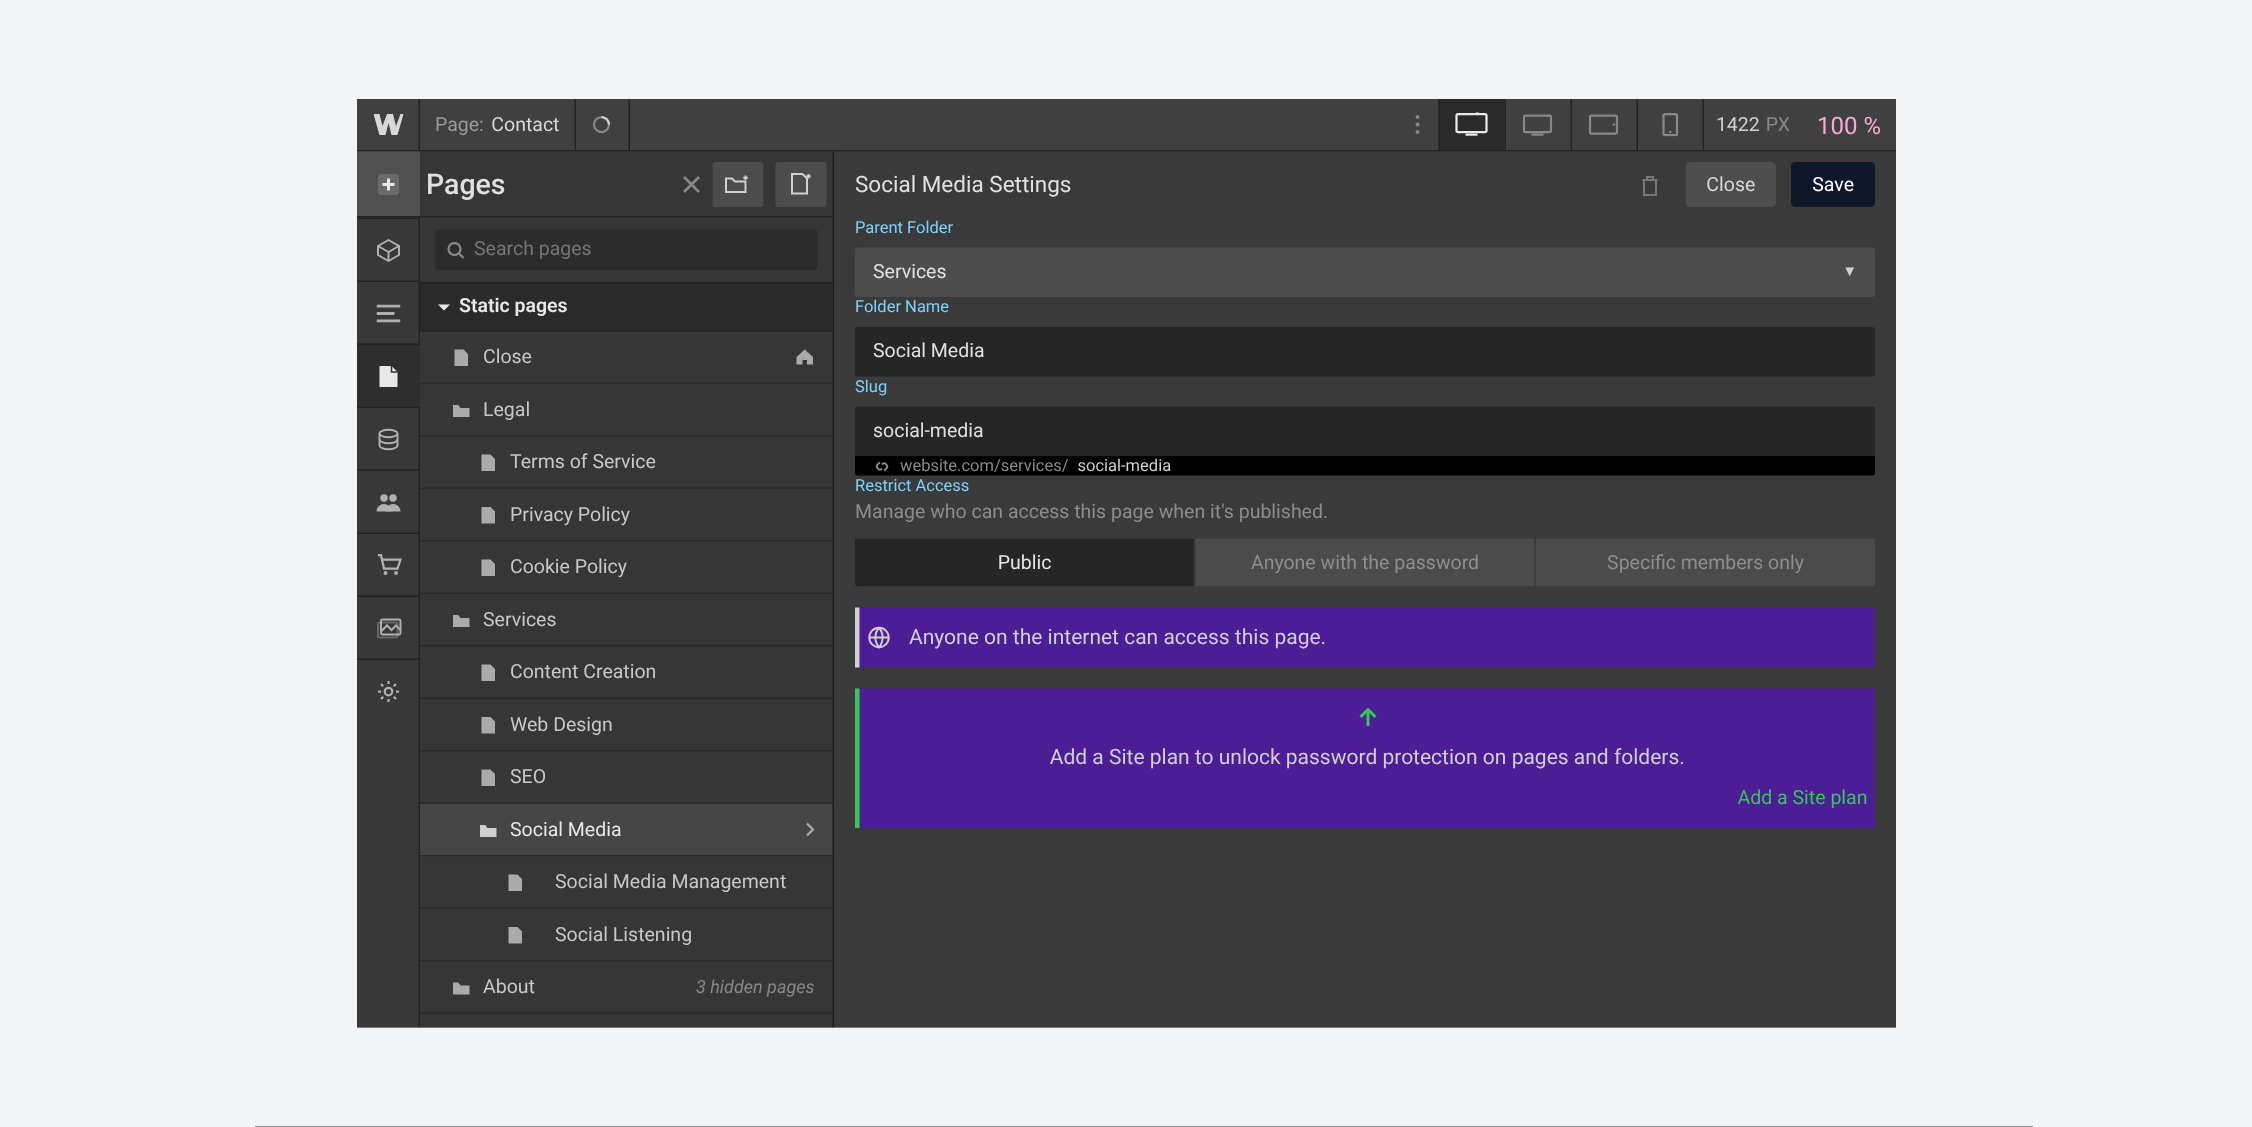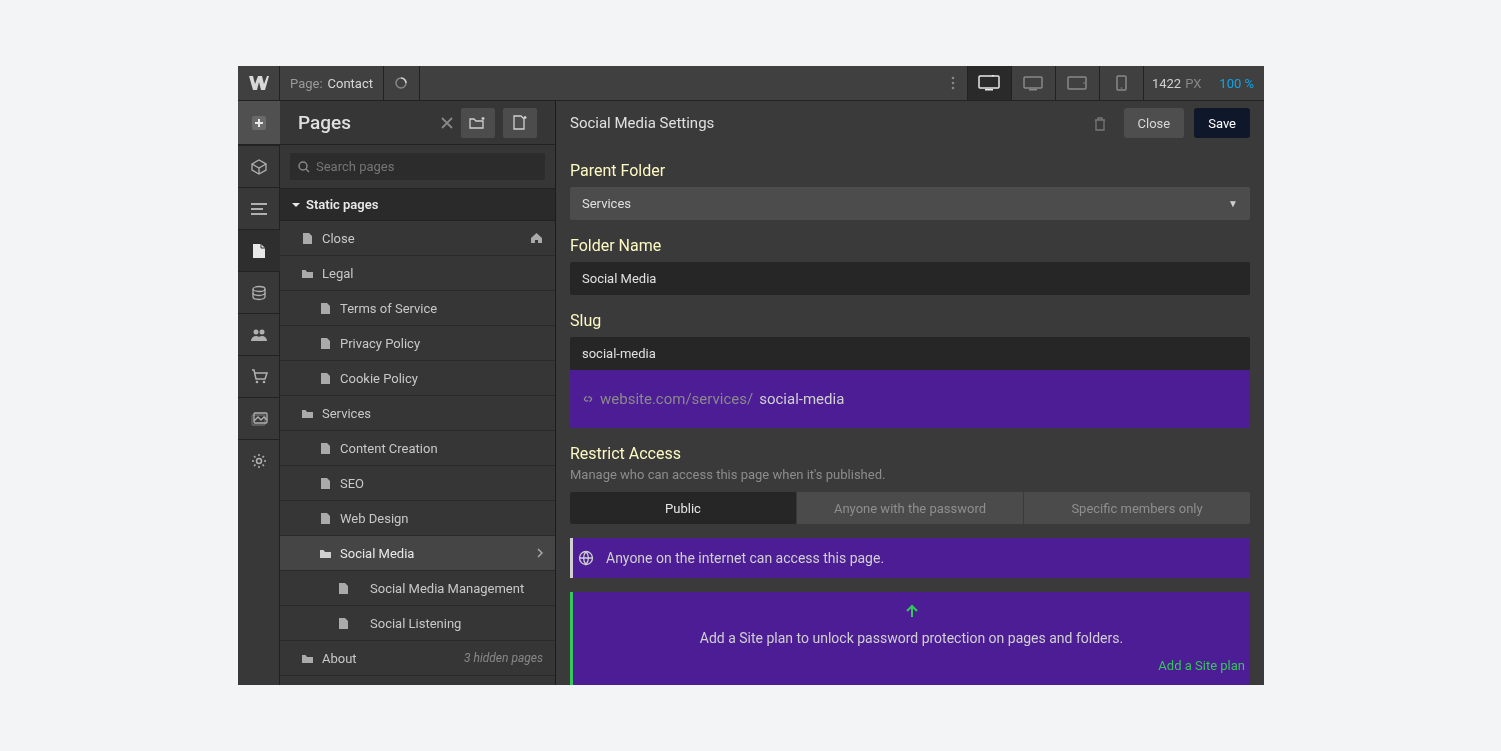--- a/index.html
+++ b/index.html
@@ -16,32 +16,32 @@
   .page-label .name { color: #d8d8d8; }
   .eye { width: 36px; height: 35px; display: flex; align-items: center; justify-content: center; border-right: 1px solid #222; }
   .spacer { flex: 1; }
   .kebab { width: 28px; display:flex; align-items:center; justify-content:center; color:#888; height:100%;}
   .devices { display: flex; height: 100%; }
   .device { width: 44px; display: flex; align-items: center; justify-content: center; border-left: 1px solid #222; color:#888; position:relative;}
   .device.active { background: #2a2a2a; color:#e8e8e8; }
   .device.active::after { content:""; position:absolute; top:3px; right:8px; width:6px; height:6px; }
   .dims { padding: 0 8px; font-size: 13px; color: #d0d0d0; display:flex; align-items:center; gap:4px; border-left:1px solid #222; height:100%;}
   .dims .px { color:#888; }
-  .zoom { padding: 0 10px; font-size: 13px; color:#0ea5e9; display:flex; align-items:center;}
+  .zoom { padding: 0 10px; font-size: 16px; color:#f9a8d4; display:flex; align-items:center;}
   
   .main { flex: 1; display: flex; min-height: 0; }
   .left-rail { width: 42px; background: #383838; border-right: 1px solid #222; display: flex; flex-direction: column; }
   .rail-btn { width: 42px; height: 42px; display: flex; align-items: center; justify-content: center; color: #b0b0b0; }
   .rail-btn.add { background: #505050; height:44px; border-bottom:1px solid #222;}
   .rail-btn.active { background: #2e2e2e; color: #e8e8e8; }
   .rail-btn + .rail-btn { border-top: 1px solid #222; }
   .rail-btn:first-child { border-bottom:1px solid #222; }
   
   .pages-panel { width: 276px; background: #363636; border-right: 1px solid #1c1c1c; display: flex; flex-direction: column; }
-  .panel-head { height: 44px; display: flex; align-items: center; padding: 0 18px; border-bottom: 1px solid #222; gap: 8px; }
+  .panel-head { height: 44px; display: flex; align-items: center; padding: 0 4px; border-bottom: 1px solid #222; gap: 8px; }
   .panel-head h2 { font-size: 19px; font-weight: 500; color: #e0e0e0; flex: 1; }
   .panel-head .x { color:#888; font-size:16px; margin-left:-4px; margin-right:auto; }
   .hbtn { width: 34px; height: 30px; background: #4c4c4c; display: flex; align-items: center; justify-content: center; border-radius: 2px; color:#d0d0d0;}
   .search-wrap { padding: 8px 10px; }
   .search-wrap input { width: 100%; background: #2c2c2c; border: none; color: #d0d0d0; padding: 6px 8px 6px 26px; font-size: 13px; border-radius: 2px; }
   .search-wrap { position: relative; }
   .search-wrap .sicon { position: absolute; left: 18px; top: 50%; transform: translateY(-50%); color: #888; }
   .tree { overflow:auto; }
   .group-head { background: #2a2a2a; padding: 8px 12px; font-size: 13px; color: #e8e8e8; font-weight: 600; display: flex; align-items: center; gap: 6px; border-top:1px solid #222; border-bottom:1px solid #222;}
   .row { height: 35px; display: flex; align-items: center; padding: 0 12px; font-size: 13px; color: #c8c8c8; border-bottom: 1px solid #2a2a2a; gap: 8px; }
@@ -54,25 +54,25 @@
   .row.selected { background: #454545; color: #e8e8e8; }
   .row .hidden-note { color:#888; font-style: italic; font-size:12px; }
   
   .settings { flex: 1; background: #3a3a3a; padding: 0 14px 14px 14px; overflow:auto; }
   .set-head { height: 44px; display: flex; align-items: center; border-bottom: none; gap: 10px; }
   .set-head h2 { font-size: 15px; font-weight: 400; color: #e0e0e0; flex: 1; }
   .trash { width:28px; height:28px; display:flex; align-items:center; justify-content:center; color:#777;}
   .btn { height: 30px; padding: 0 14px; border-radius: 3px; font-size: 13px; display: flex; align-items: center; justify-content: center; cursor: pointer; border:none;}
   .btn.close { background: #4e4e4e; color: #d8d8d8; }
   .btn.save { background: #0f172a; color: #fff; }
-  .field-label { font-size: 16px; color: #fef9c3; margin-top: 16px; margin-bottom: 7px; }
+  .field-label { font-size: 11px; color: #7dd3fc; margin-bottom: 7px; }
   .select, .text-input { background: #4c4c4c; border-radius: 2px; padding: 9px 12px; font-size: 13px; color: #e0e0e0; display: flex; align-items: center; justify-content: space-between; border:none; width:100%;}
   .select .caret { color:#d0d0d0; font-size:10px;}
   .text-input.dark { background: #262626; }
-  .url-preview { background: #4c1d95; padding: 20px 12px; font-size: 15px; color: #8a8a8a; display: flex; align-items: center; gap: 6px; margin-top:0; border-radius:0 0 2px 2px;}
+  .url-preview { background: #000000; padding: 0 12px; font-size: 11px; color: #8a8a8a; display: flex; align-items: center; gap: 6px; margin-top:0; border-radius:0 0 2px 2px;}
   .url-preview .slug { color: #d0d0d0; }
   .sub { font-size: 13px; color: #8c8c8c; margin-top: 4px; }
   .seg { display: flex; margin-top: 10px; border-radius: 2px; overflow:hidden;}
   .seg-btn { flex: 1; background: #4b4b4b; color: #8e8e8e; font-size: 13px; height: 32px; display: flex; align-items: center; justify-content: center; }
   .seg-btn.active { background: #262626; color: #e6e6e6; }
   .seg-btn + .seg-btn { border-left:1px solid #3a3a3a; }
   .notice { margin-top: 14px; background: #4c1d95; border-left: 3px solid #d0d0d0; padding: 12px 5px; font-size: 14px; color: #d0d0d0; display:flex; align-items:center; gap:12px;}
   .notice.green { border-left-color: #34c759; flex-direction: column; }
   .notice .link { color: #34c759; margin-left:auto; font-size:13px;}
   svg { display:block; }
@@ -307,29 +307,29 @@
               </svg>
             </span>
           <span class="label">Content Creation</span>
         </div>
         <div class="row indent2">
           <span class="ico">
               <svg width="11" height="13" viewBox="0 0 11 13">
                 <path d="M1 1 H7 L10 4 V12 H1 Z" fill="#aaa"></path>
               </svg>
             </span>
+          <span class="label">Web Design</span>
+        </div>
+        <div class="row indent2">
+          <span class="ico">
+              <svg width="11" height="13" viewBox="0 0 11 13">
+                <path d="M1 1 H7 L10 4 V12 H1 Z" fill="#aaa"></path>
+              </svg>
+            </span>
           <span class="label">SEO</span>
-        </div>
-        <div class="row indent2">
-          <span class="ico">
-              <svg width="11" height="13" viewBox="0 0 11 13">
-                <path d="M1 1 H7 L10 4 V12 H1 Z" fill="#aaa"></path>
-              </svg>
-            </span>
-          <span class="label">Web Design</span>
         </div>
         <div class="row indent2 selected">
           <span class="ico">
               <svg width="13" height="11" viewBox="0 0 13 11">
                 <path d="M1 2 V10 H12 V4 H6 L4.5 2 Z" fill="#d0d0d0"></path>
               </svg>
             </span>
           <span class="label">Social Media</span>
           <span class="trail">
               <svg width="6" height="10" viewBox="0 0 6 10">

